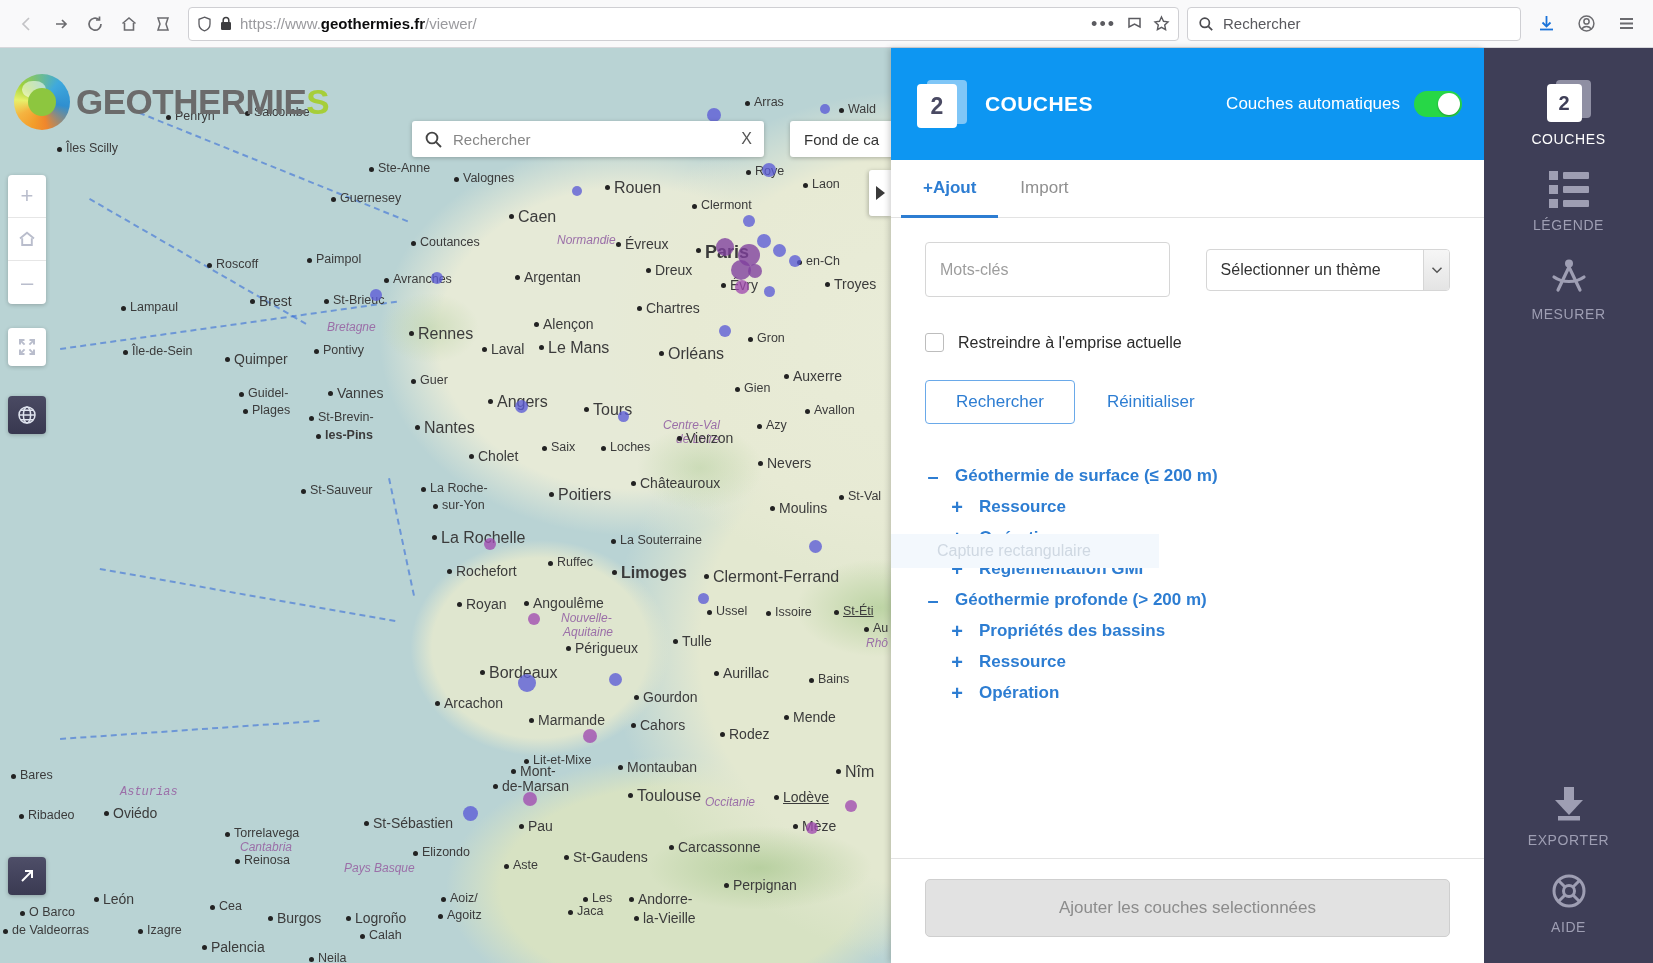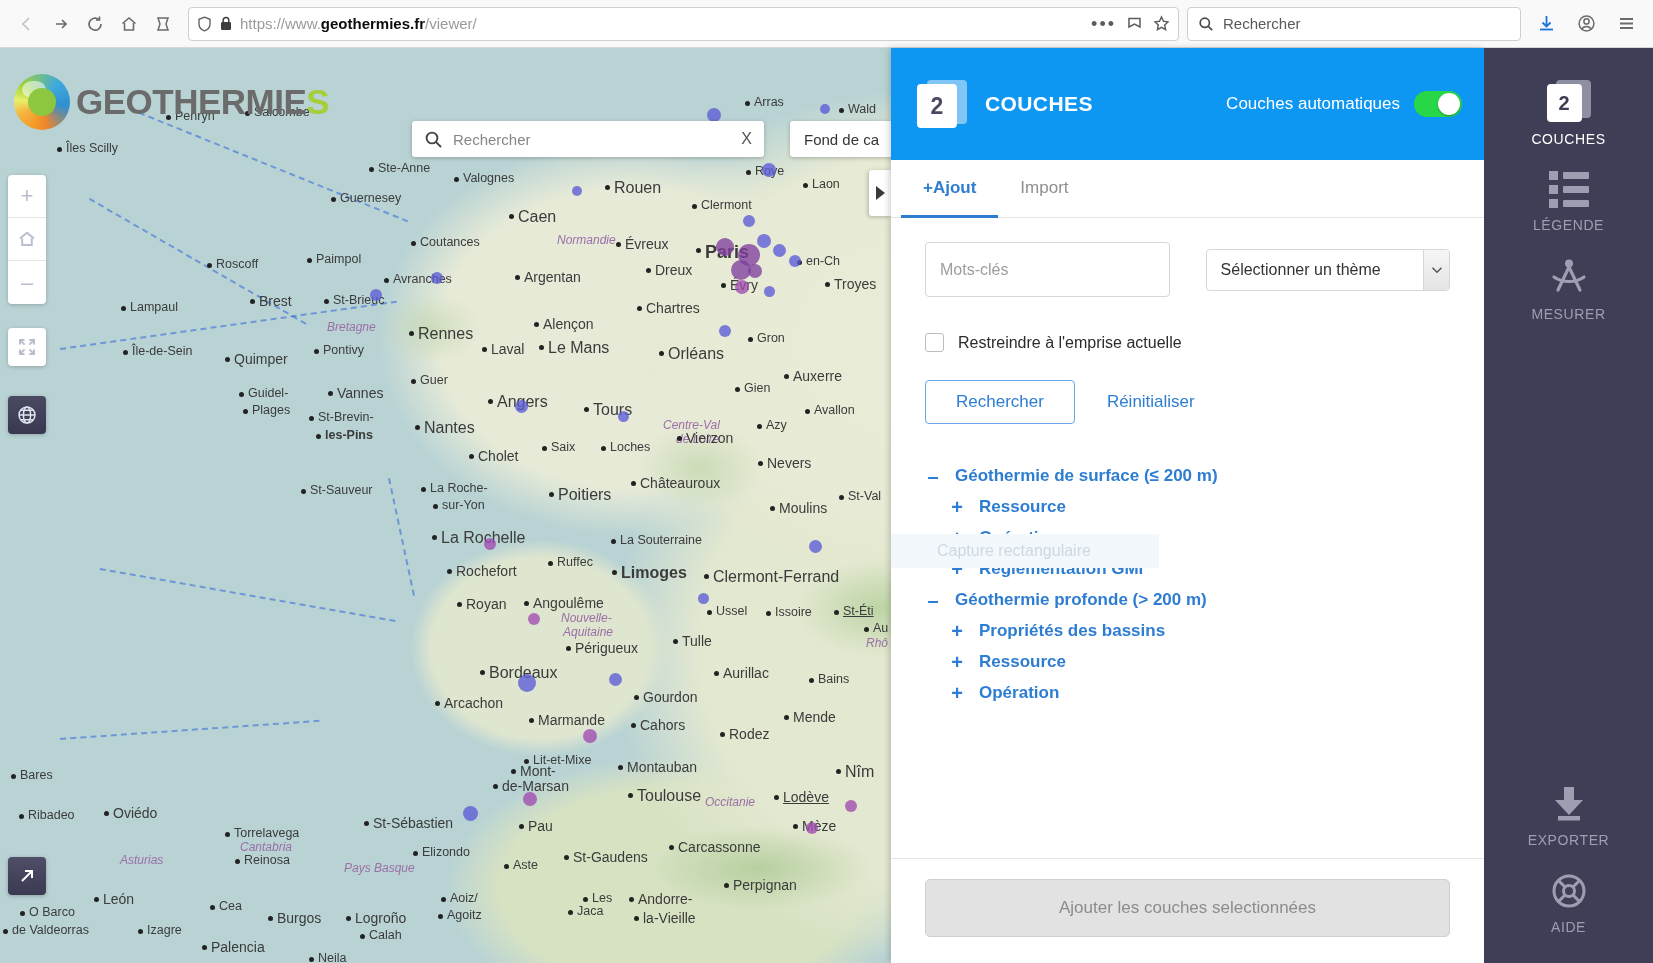--- a/index.html
+++ b/index.html
@@ -601,21 +601,21 @@
       <div class="map-label lg" style="left: 845px; top: 715px;">Nîm</div>
       <div class="map-dot" style="left: 836px; top: 721px;"></div>
       <div class="map-label md" style="left: 802px; top: 770px;">Mèze</div>
       <div class="map-dot" style="left: 793px; top: 776px;"></div>
       <div class="map-label sm" style="left: 20px; top: 720px;">Bares</div>
       <div class="map-dot" style="left: 11px; top: 726px;"></div>
       <div class="map-label sm" style="left: 28px; top: 760px;">Ribadeo</div>
       <div class="map-dot" style="left: 19px; top: 766px;"></div>
       <div class="map-label md" style="left: 113px; top: 757px;">Oviédo</div>
       <div class="map-dot" style="left: 104px; top: 763px;"></div>
-      <div class="map-label region" style="left: 120px; top: 805px;">Asturias</div>
+      <div class="map-label region" style="left: 120px; top: 737px; font-family: Liberation Mono, monospace;">Asturias</div>
       <div class="map-label sm" style="left: 234px; top: 778px;">Torrelavega</div>
       <div class="map-dot" style="left: 225px; top: 784px;"></div>
       <div class="map-label region" style="left: 240px; top: 792px;">Cantabria</div>
       <div class="map-label sm" style="left: 244px; top: 805px;">Reinosa</div>
       <div class="map-dot" style="left: 235px; top: 811px;"></div>
       <div class="map-label md" style="left: 373px; top: 767px;">St-Sébastien</div>
       <div class="map-dot" style="left: 364px; top: 773px;"></div>
       <div class="map-label region" style="left: 344px; top: 813px;">Pays Basque</div>
       <div class="map-label md" style="left: 528px; top: 770px;">Pau</div>
       <div class="map-dot" style="left: 519px; top: 776px;"></div>

